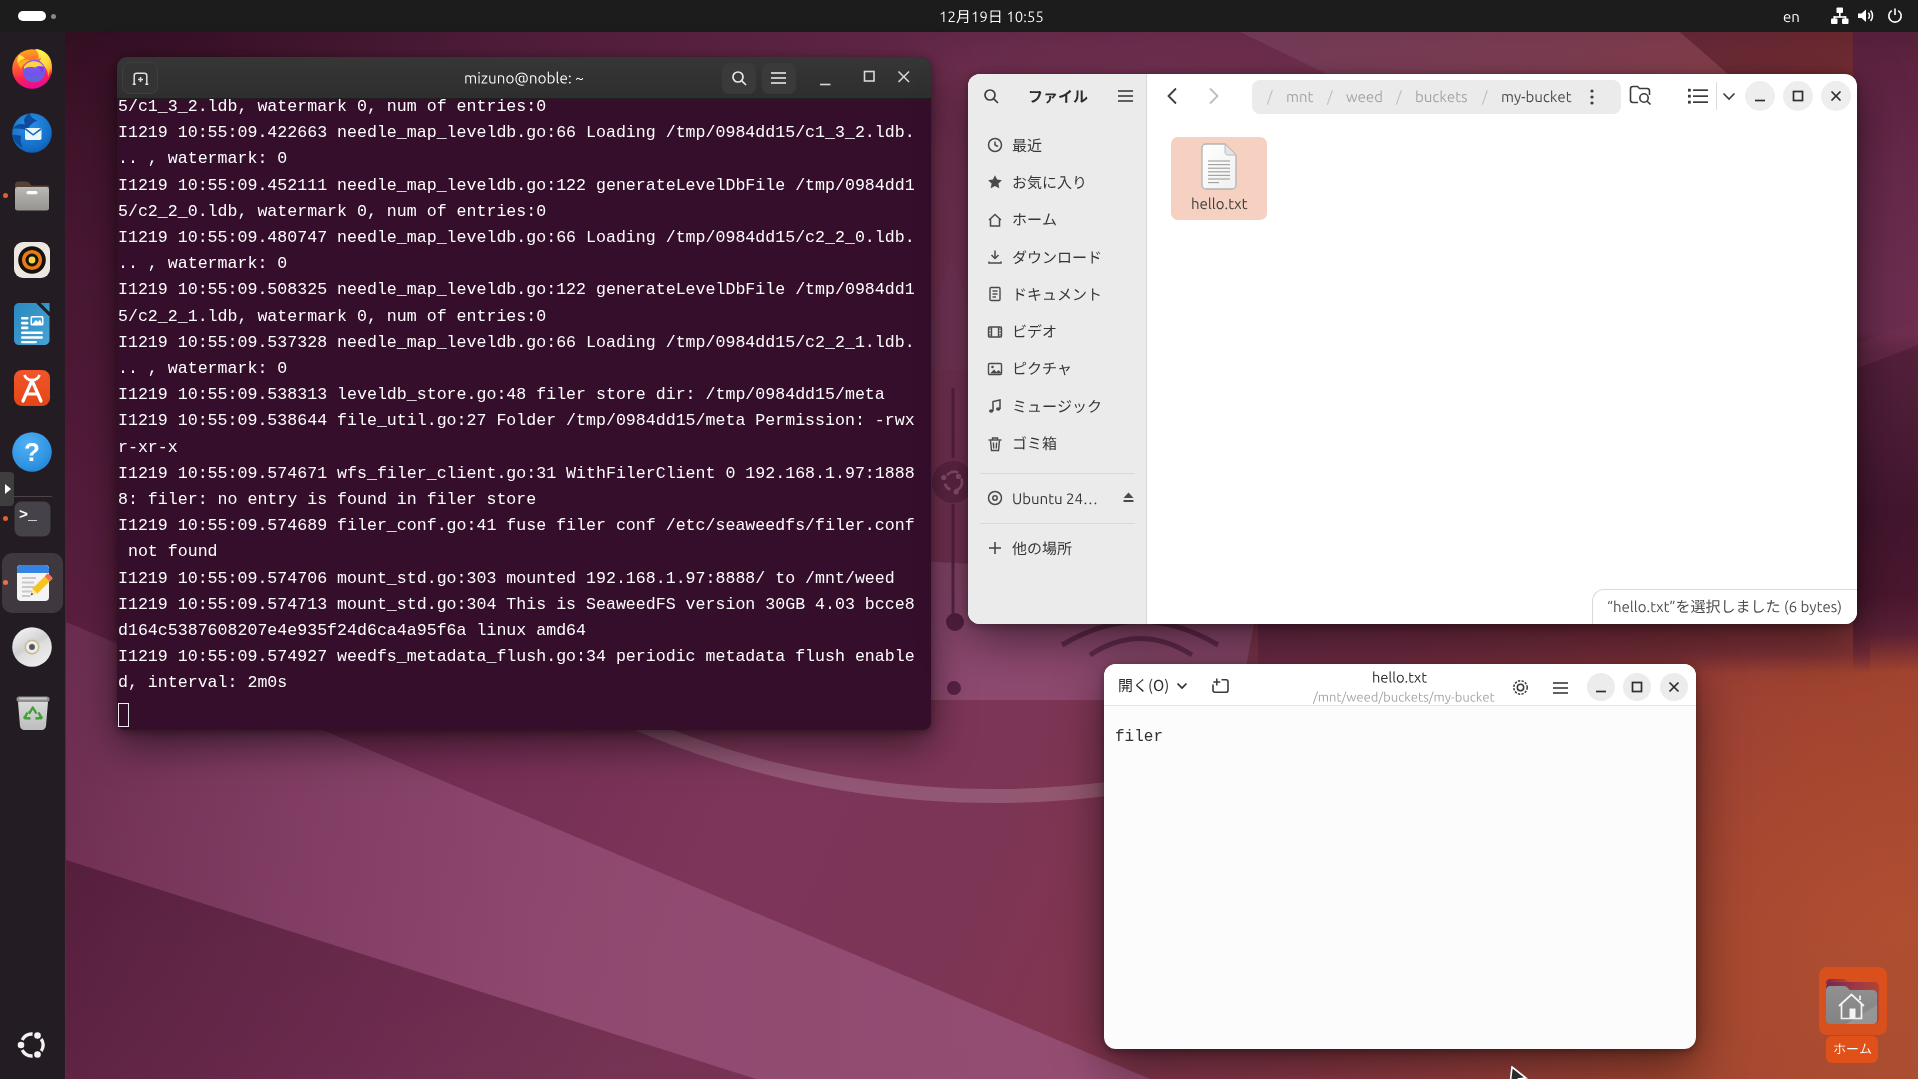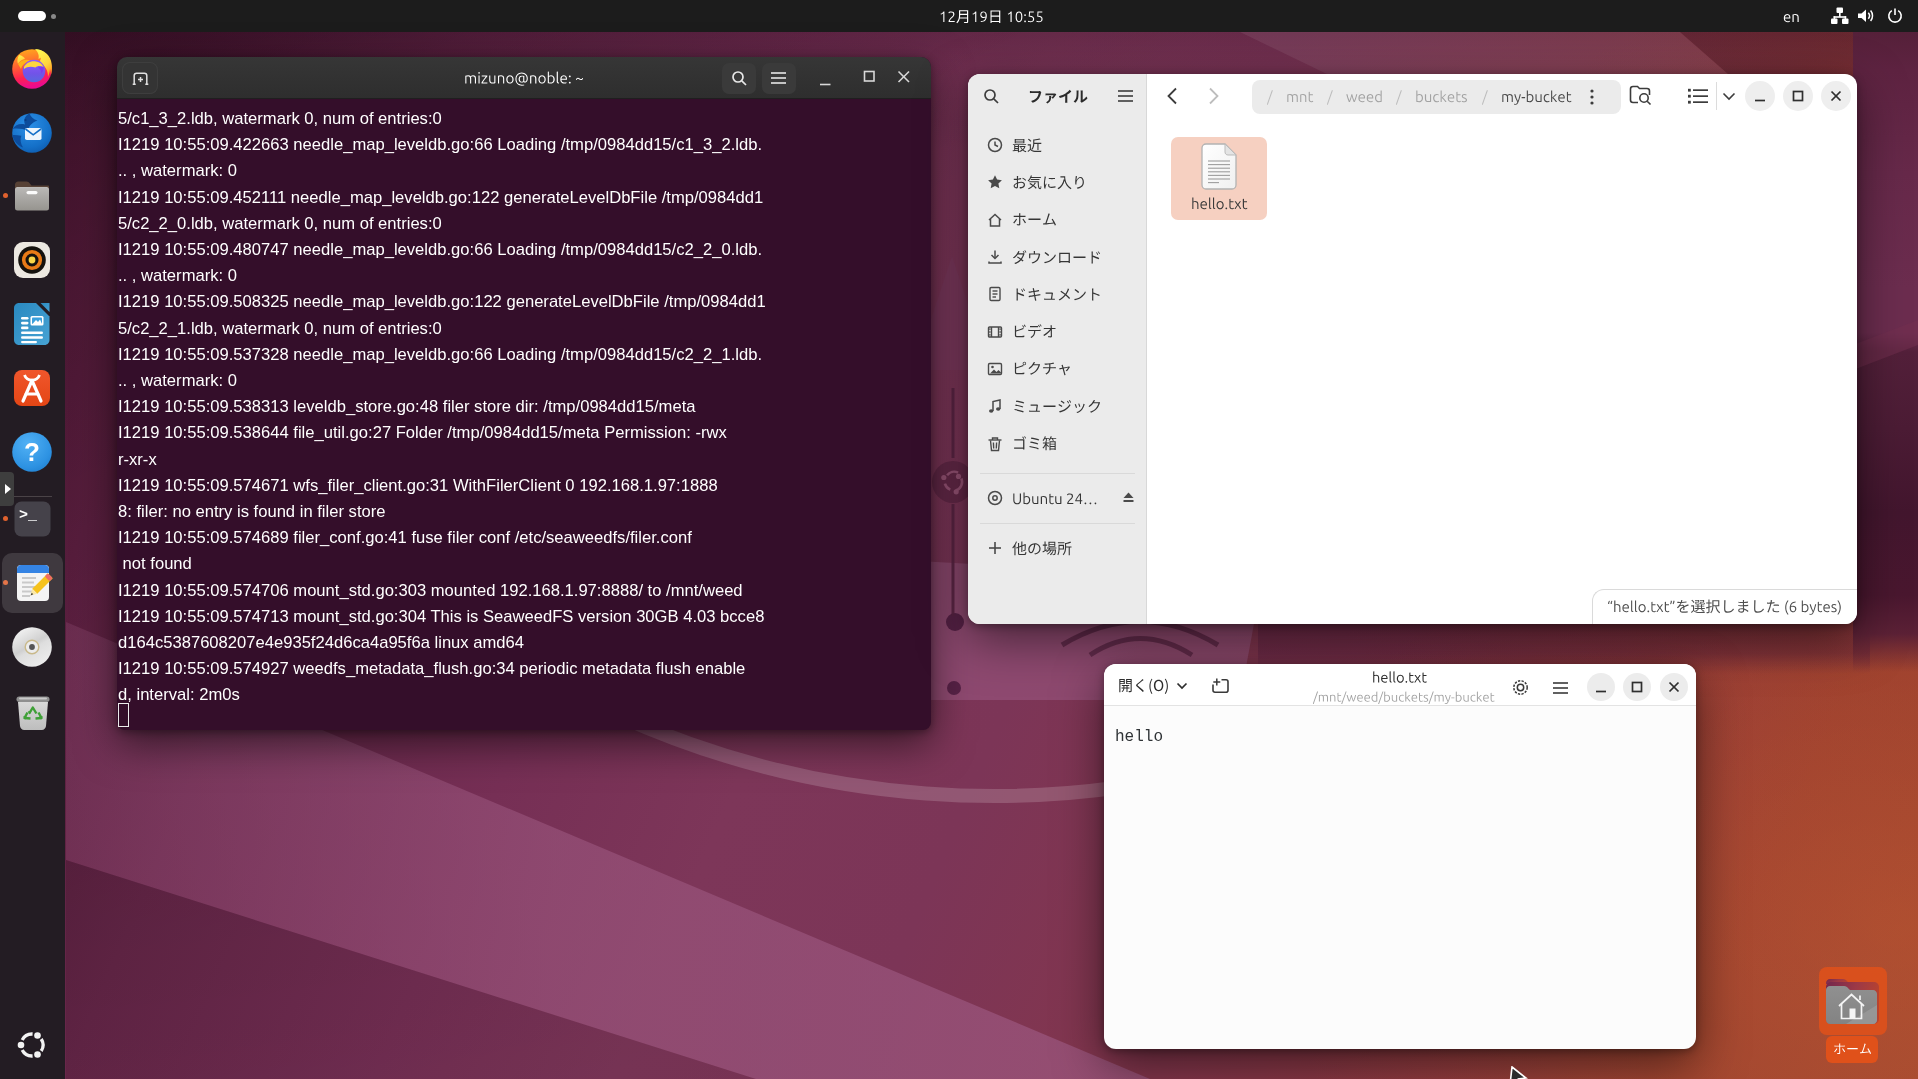--- a/index.html
+++ b/index.html
@@ -327,21 +327,21 @@
     </g>
   </svg>
 <svg class="abs" style="left:818px;top:64px" width="104" height="28" viewBox="0 0 104 28">
     <g stroke="#d8d8d8" stroke-width="1.6" fill="none">
       <line x1="2" y1="20.5" x2="12.5" y2="20.5"></line>
       <rect x="46.5" y="7.5" width="9.5" height="9.5"></rect>
       <line x1="80.5" y1="7.5" x2="91" y2="18"></line>
       <line x1="91" y1="7.5" x2="80.5" y2="18"></line>
     </g>
   </svg>
-<pre class="abs" style="left:118px;top:106px;font-family:Liberation Sans, sans-serif;font-size:16.6px;line-height:26.2px;color:#ffffff;letter-spacing:0">5/c1_3_2.ldb, watermark 0, num of entries:0
+<pre class="abs" style="left:118px;top:94px;font-family:Liberation Mono, monospace;font-size:16.6px;line-height:26.2px;color:#ffffff;letter-spacing:0">5/c1_3_2.ldb, watermark 0, num of entries:0
 I1219 10:55:09.422663 needle_map_leveldb.go:66 Loading /tmp/0984dd15/c1_3_2.ldb.
 .. , watermark: 0
 I1219 10:55:09.452111 needle_map_leveldb.go:122 generateLevelDbFile /tmp/0984dd1
 5/c2_2_0.ldb, watermark 0, num of entries:0
 I1219 10:55:09.480747 needle_map_leveldb.go:66 Loading /tmp/0984dd15/c2_2_0.ldb.
 .. , watermark: 0
 I1219 10:55:09.508325 needle_map_leveldb.go:122 generateLevelDbFile /tmp/0984dd1
 5/c2_2_1.ldb, watermark 0, num of entries:0
 I1219 10:55:09.537328 needle_map_leveldb.go:66 Loading /tmp/0984dd15/c2_2_1.ldb.
 .. , watermark: 0
@@ -633,21 +633,21 @@
 <div class="abs" style="left:1623px;top:673px;width:28px;height:28px;border-radius:14px;background:#ececec"></div>
 <div class="abs" style="left:1660px;top:673px;width:28px;height:28px;border-radius:14px;background:#ececec"></div>
 <svg class="abs" style="left:1587px;top:673px" width="102" height="28" viewBox="0 0 102 28">
     <g stroke="#2f2f2f" stroke-width="1.7" fill="none">
       <line x1="9" y1="18.5" x2="19" y2="18.5"></line>
       <rect x="45.5" y="9.5" width="9" height="9"></rect>
       <line x1="82.5" y1="9.5" x2="91.5" y2="18.5"></line>
       <line x1="91.5" y1="9.5" x2="82.5" y2="18.5"></line>
     </g>
   </svg>
-<pre class="abs" style="left:1115px;top:728px;font-family:'Liberation Mono',monospace;font-size:16px;color:#2f3336">hello</pre>
+<pre class="abs" style="left:1115px;top:728px;font-family:'Liberation Mono',monospace;font-size:16px;color:#2f3336">filer</pre>
 <div class="abs" style="left:1819px;top:967px;width:68px;height:68px;border-radius:8px;background:rgba(224,81,26,0.85)"></div>
 <svg class="abs" style="left:1824px;top:973px" width="58" height="56" viewBox="0 0 58 56">
 <defs>
       <linearGradient id="hfl" x1="0" y1="0" x2="1" y2="0.3">
         <stop offset="0" stop-color="#73274d"></stop>
         <stop offset="0.55" stop-color="#9c3947"></stop>
         <stop offset="1" stop-color="#b8432f"></stop>
       </linearGradient>
 <linearGradient id="hbody" x1="0" y1="0" x2="0" y2="1">
         <stop offset="0" stop-color="#909090"></stop>

